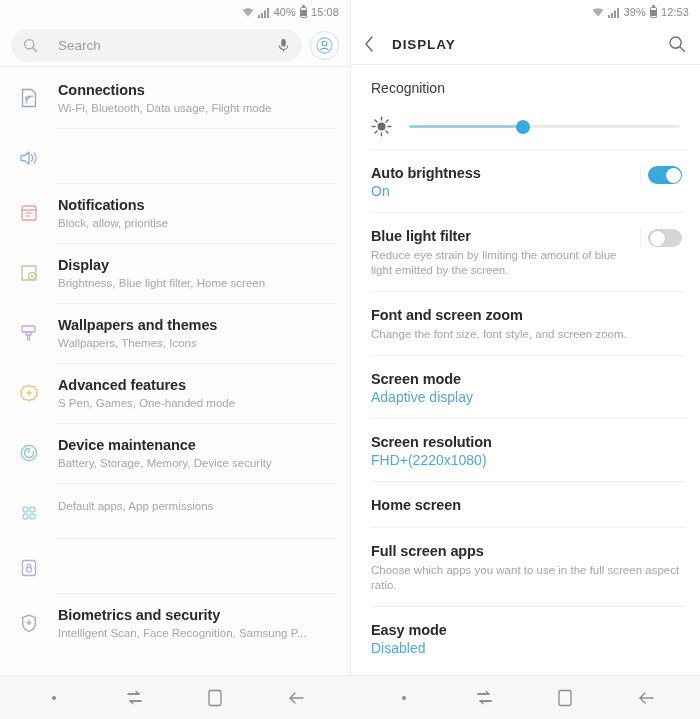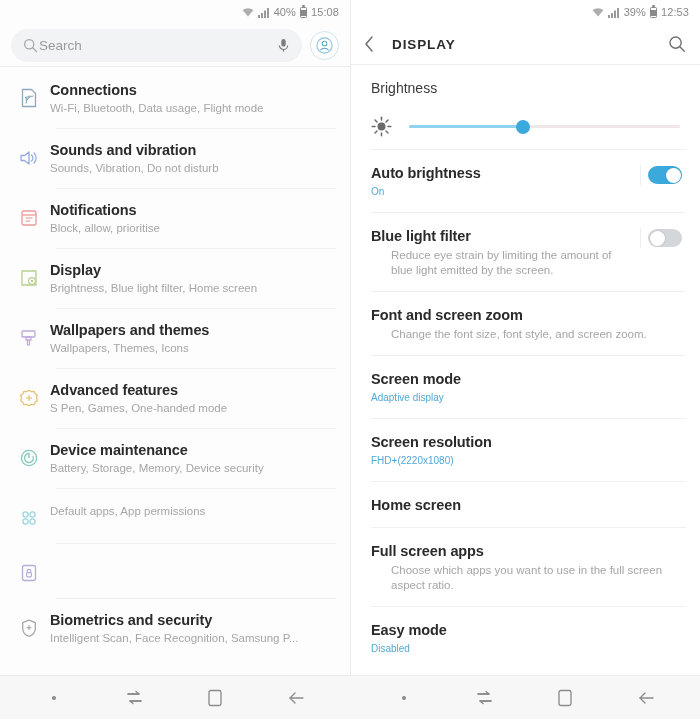--- a/index.html
+++ b/index.html
@@ -70,21 +70,21 @@
     gap: 8px;
   }
   .search-box {
     flex: 1;
     height: 33px;
     background: #f2f3f5;
     border-radius: 17px;
     display: flex;
     align-items: center;
     padding: 0 12px;
-    gap: 1px;
+    gap: 20px;
   }
   .search-placeholder {
     flex: 1;
     font-size: 13.5px;
     color: #9b9b9b;
   }
   .avatar-btn {
     width: 29px; height: 29px;
     border-radius: 50%;
     border: 1.3px solid #cfe3ee;
@@ -98,21 +98,21 @@
   
   .settings-list {
     flex: 1;
     overflow: hidden;
     padding-top: 2px;
   }
   .setting-item {
     display: flex;
     align-items: flex-start;
     padding: 13px 14px 12px 16px;
-    gap: 8px;
+    gap: 16px;
     position: relative;
   }
   .setting-icon {
     flex: 0 0 26px;
     width: 26px; height: 26px;
     display: flex; align-items: center; justify-content: center;
     margin-top: 3px;
   }
   .setting-text { flex: 1; min-width: 0; }
   .setting-title {
@@ -203,31 +203,30 @@
   }
   .opt-text { flex: 1; min-width: 0; }
   .opt-title {
     font-size: 14.5px;
     font-weight: bold;
     color: #2b2b2b;
     line-height: 18px;
     letter-spacing: -0.1px;
   }
   .opt-value {
-    font-size: 10px;
+    font-size: 14px;
     color: #53a7d8;
     line-height: 15px;
     margin-top: 2px;
   }
   .opt-desc {
     font-size: 11.5px;
     color: #a6a6a6;
     line-height: 15px;
     margin-top: 3px;
-    margin-left: 20px;
   }
   .opt-sep {
     height: 1px;
     background: #f0f0f0;
     margin: 0 14px 0 20px;
   }
 
   .toggle {
     flex: 0 0 auto;
     width: 34px; height: 18px;
@@ -355,24 +354,20 @@
       <div class="row-sep"></div>
 
       <div class="setting-item">
         <span class="setting-icon">
           <svg width="22" height="22" viewBox="0 0 22 22">
             <path d="M3 8.5 h3.5 L11 5 v12 L6.5 13.5 H3 z" fill="none" stroke="#93a9e0" stroke-width="1.3" stroke-linejoin="round"></path>
             <path d="M13.5 8 a4 4 0 0 1 0 6" fill="none" stroke="#93a9e0" stroke-width="1.2" stroke-linecap="round"></path>
             <path d="M16 6 a7 7 0 0 1 0 10" fill="none" stroke="#93a9e0" stroke-width="1.2" stroke-linecap="round"></path>
           </svg>
         </span>
-        <div class="setting-text">
-          <div class="setting-title">Sounds and vibration</div>
-          <div class="setting-sub">Sounds, Vibration, Do not disturb</div>
-        </div>
       </div>
       <div class="row-sep"></div>
 
       <div class="setting-item">
         <span class="setting-icon">
           <svg width="22" height="22" viewBox="0 0 22 22">
             <rect x="4" y="4" width="14" height="14" rx="2" fill="none" stroke="#eb9a9a" stroke-width="1.3"></rect>
             <line x1="4" y1="8" x2="18" y2="8" stroke="#eb9a9a" stroke-width="1.3"></line>
             <line x1="7.5" y1="11" x2="14.5" y2="11" stroke="#eb9a9a" stroke-width="1.1"></line>
             <line x1="7.5" y1="14" x2="12" y2="14" stroke="#eb9a9a" stroke-width="1.1"></line>
@@ -522,21 +517,21 @@
           <line x1="11.8" y1="11.8" x2="16.3" y2="16.3" stroke="#6f6f6f" stroke-width="1.4" stroke-linecap="round"></line>
         </svg>
       </span>
     </div>
 
     <div class="divider-full"></div>
 
     <div class="display-list">
 
       <div class="block">
-        <div class="block-label">Brightness</div>
+        <div class="block-label">Recognition</div>
         <div class="slider-row">
           <span>
             <svg width="21" height="21" viewBox="0 0 21 21">
               <circle cx="10.5" cy="10.5" r="4" fill="#6b6b6b"></circle>
               <g stroke="#6b6b6b" stroke-width="1.5" stroke-linecap="round">
                 <line x1="10.5" y1="1.2" x2="10.5" y2="4"></line>
                 <line x1="10.5" y1="17" x2="10.5" y2="19.8"></line>
                 <line x1="1.2" y1="10.5" x2="4" y2="10.5"></line>
                 <line x1="17" y1="10.5" x2="19.8" y2="10.5"></line>
                 <line x1="4" y1="4" x2="6" y2="6"></line>

